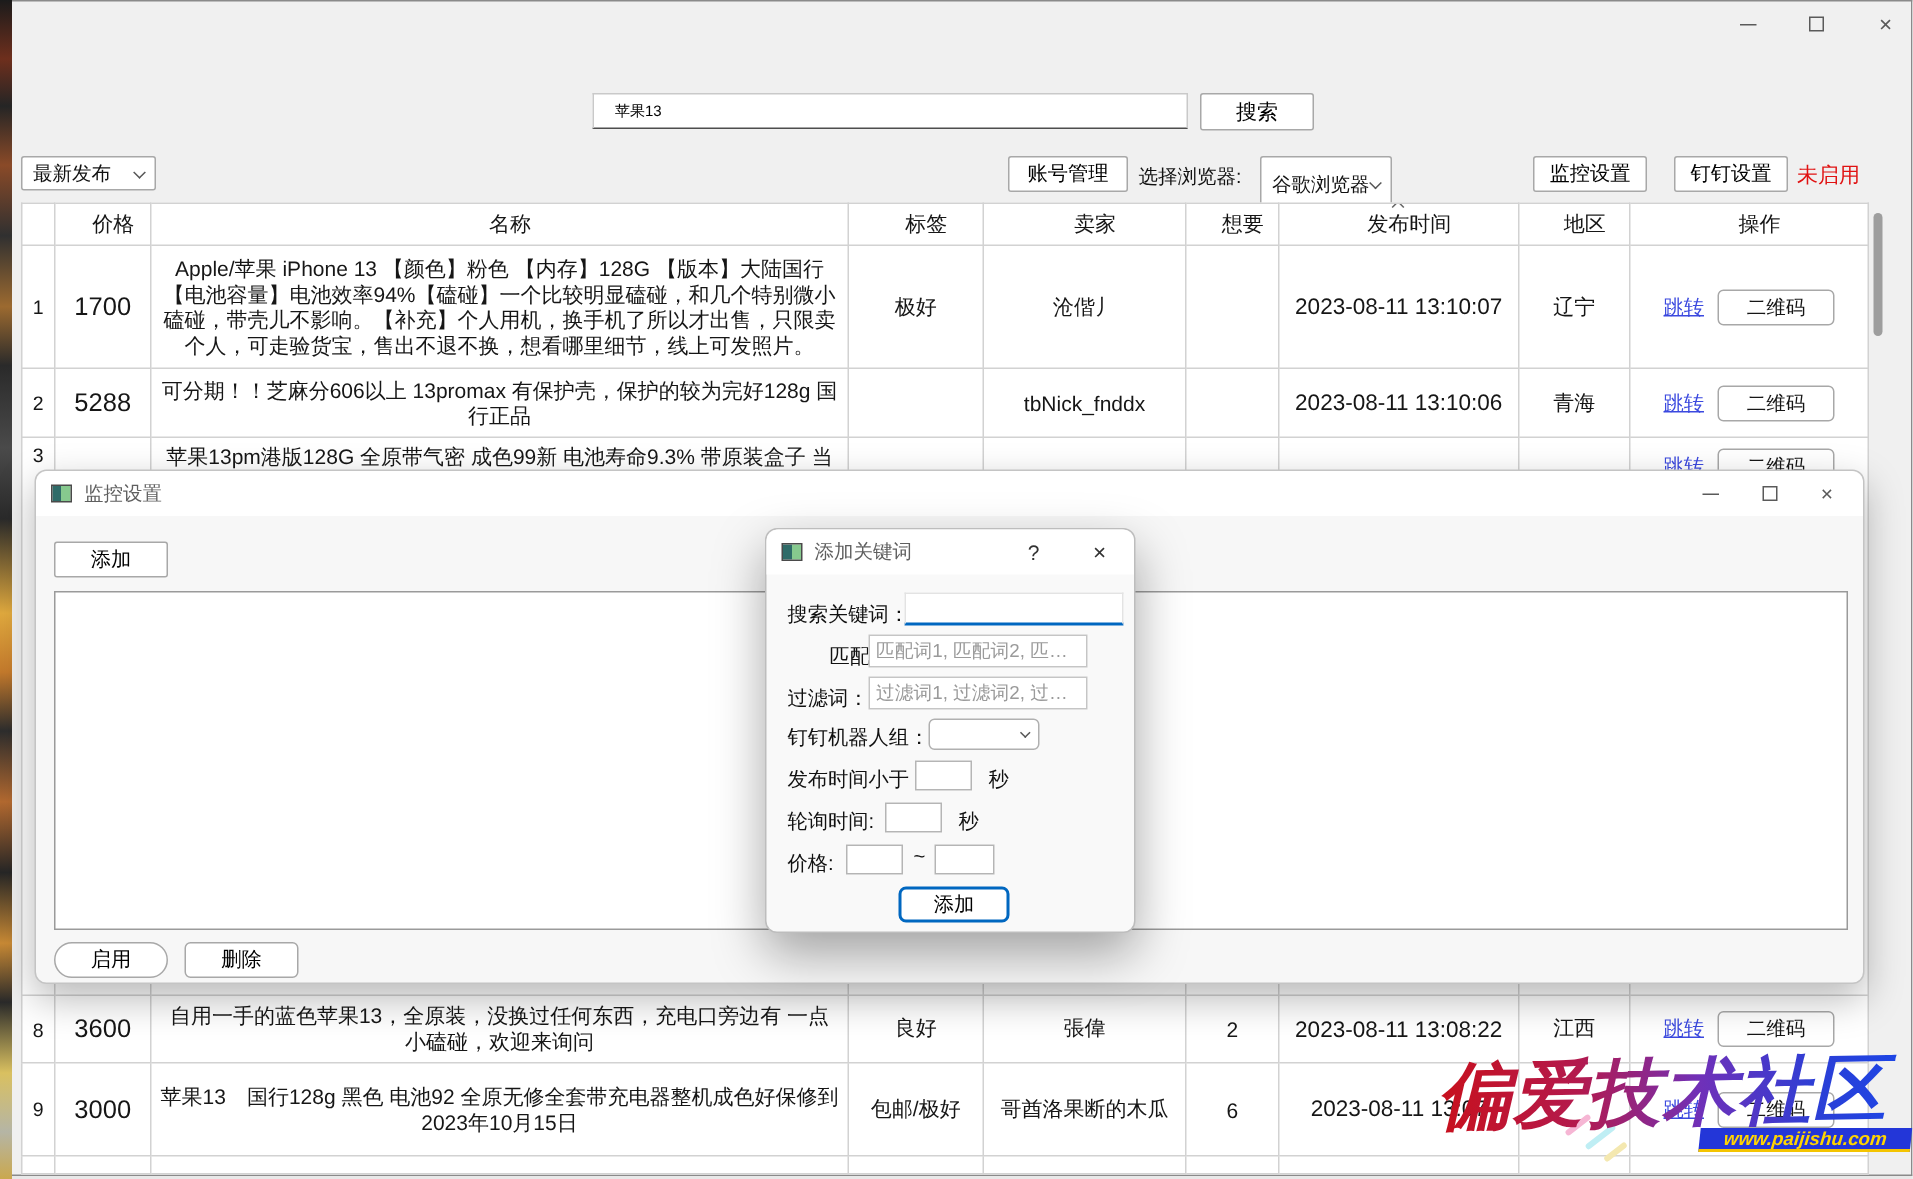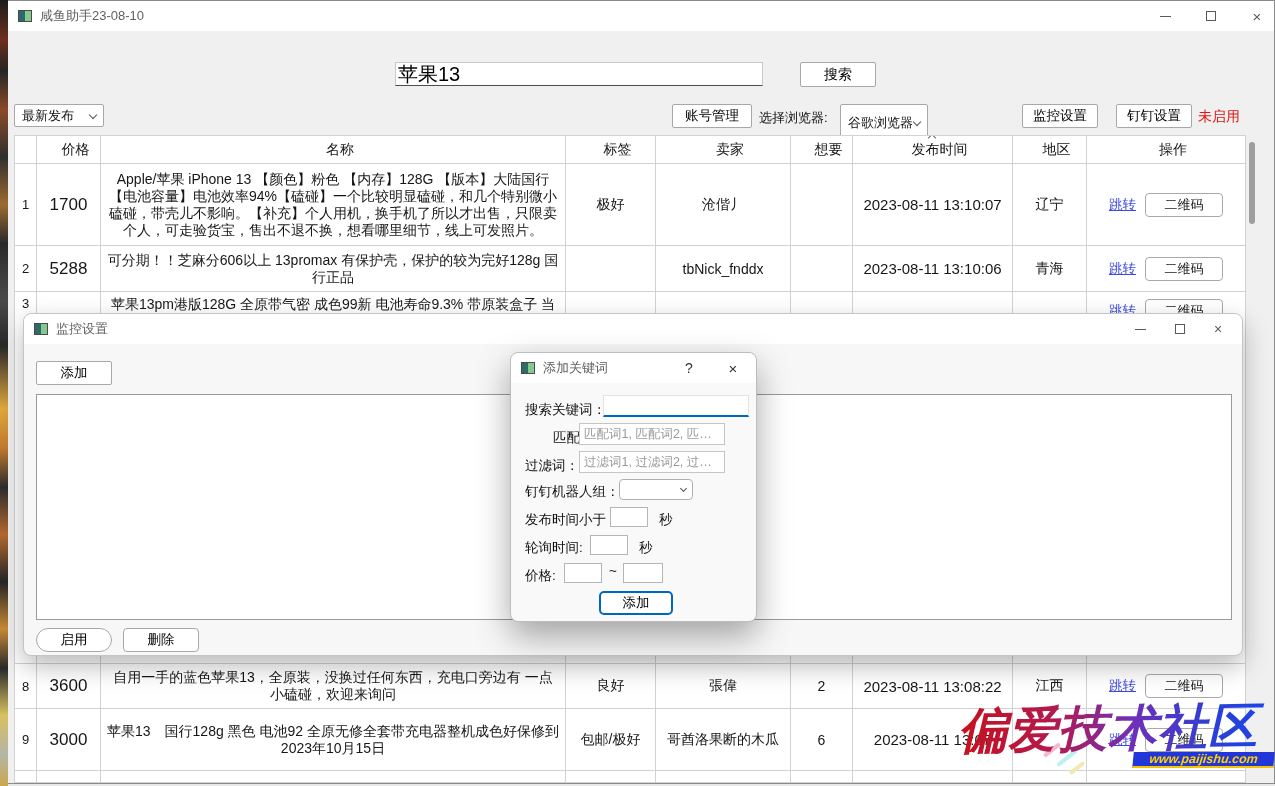--- a/index.html
+++ b/index.html
@@ -22,23 +22,23 @@
   .app-icon { width:14px; height:12px; margin-left:10px; border:1px solid #4a4a4a;
     background:linear-gradient(90deg,#2e6b68 0 50%, #86c98e 50% 100%); }
   .titletext { margin-left:8px; font-size:13px; color:#5f5f5f; }
   .winctrl { position:absolute; top:0; height:30px; width:46px; display:flex;
     align-items:center; justify-content:center; color:#5a5a5a; font-size:15px; }
   .wc-min  { right:86px; } .wc-max { right:40px; } .wc-close { right:-6px; }
   .maxbox { width:10px; height:10px; border:1.3px solid #5a5a5a; display:inline-block; }
   .minbar { width:11px; height:0; border-top:1.3px solid #5a5a5a; display:inline-block; }
 
   
-  .search-input { position:absolute; left:395px; top:62px; width:368px; height:24px;
+  .search-input { position:absolute; left:395px; top:62px; width:397px; height:24px;
     border:1px solid #c9c9c9; border-bottom:1.5px solid #4d4d4d; background:#fff;
-    font-size:20px; padding:0 2px; font-family:inherit; }
+    font-size:10px; padding:0 14px; font-family:inherit; }
   .btn { background:#fff; border:1px solid #a8a8a8; border-radius:2px; font-size:13.5px;
     color:#000000; display:flex; align-items:center; justify-content:center; cursor:default; }
   .search-btn { position:absolute; left:800px; top:62px; width:76px; height:25px; font-size:14px; }
 
   
   .selectbox { background:#fff; border:1px solid #a8a8a8; border-radius:2px;
     display:flex; align-items:center; font-size:13px; color:#111; padding:0 7px; }
   .chev { width:6px; height:6px; border-right:1.4px solid #555; border-bottom:1.4px solid #555;
     transform:rotate(45deg); margin-left:auto; margin-bottom:2px; }
   .sort-select { position:absolute; left:14px; top:104px; width:90px; height:23px; }
@@ -129,24 +129,20 @@
   .streak3 { left:1068px; top:766px; width:18px; background:#f4e8b0; }
 </style>
 </head>
 <body>
 
 <div class="screen">
 
   <div class="desktop-strip"></div>
 
   <div class="window">
-    <div class="titlebar">
-      <div class="app-icon"></div>
-      <div class="titletext">咸鱼助手23-08-10</div>
-    </div>
     <div class="winctrl wc-min">
         <span class="minbar"></span>
       </div>
     <div class="winctrl wc-max">
         <span class="maxbox"></span>
       </div>
     <div class="winctrl wc-close">
         <span>×</span>
       </div>
   </div>

